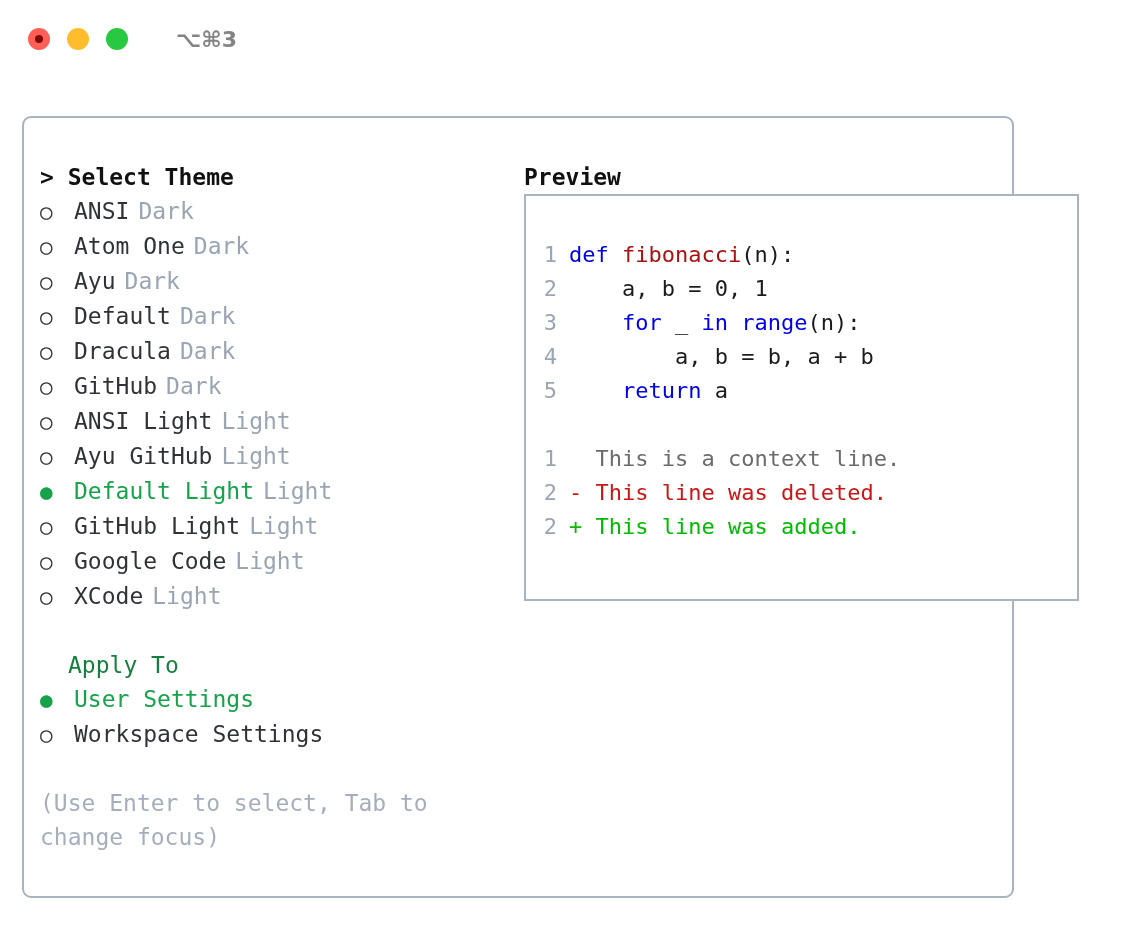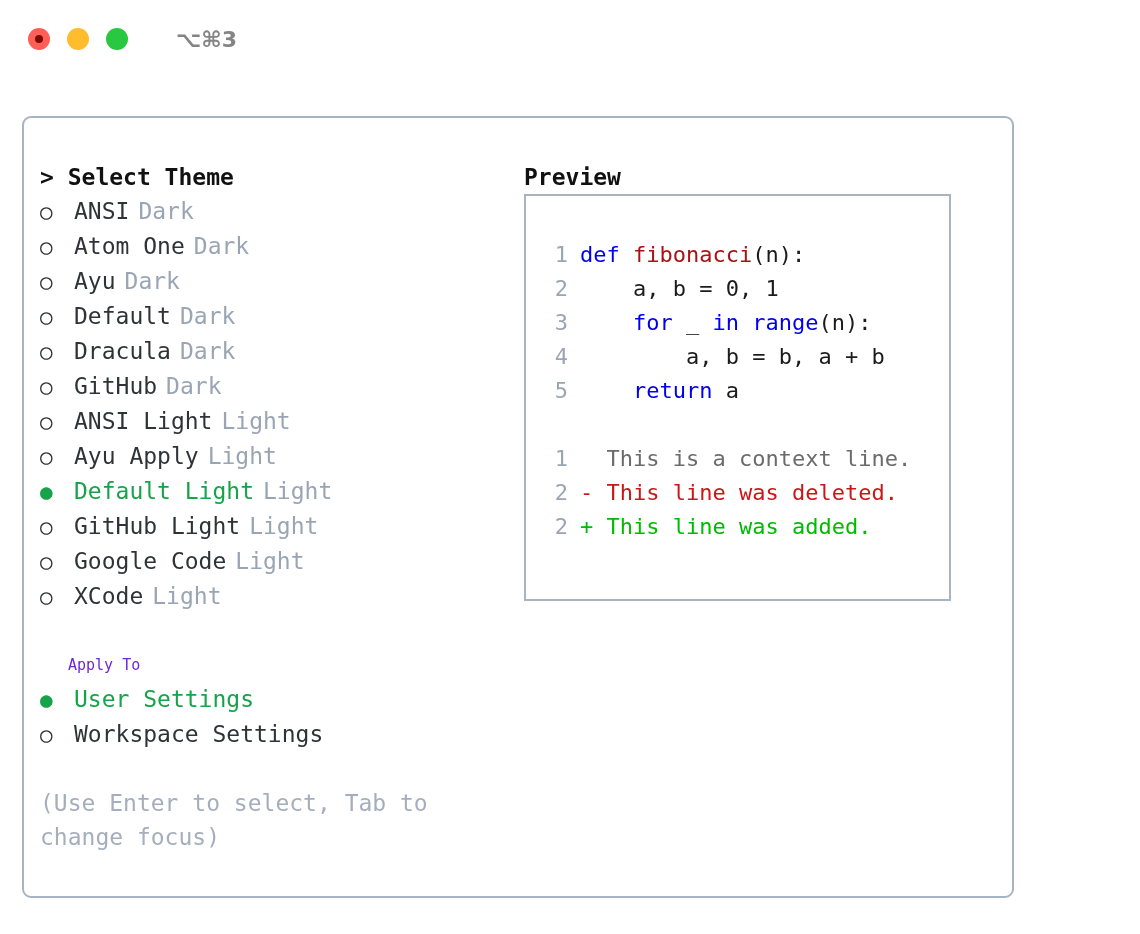--- a/index.html
+++ b/index.html
@@ -113,22 +113,22 @@
     font-size: 21px;
     color: #2f3338;
     line-height: 34px;
   }
   .opt.selected .bullet { color: #16a34a; }
   .opt-label { color: #2f3338; margin-left: 10px; }
   .opt.selected .opt-label { color: #16a34a; }
   .opt-cat { color: #9aa5b4; padding-left: 9px; }
 
   .apply-heading {
-    font-size: 15px;
-    color: #6d28d9;
+    font-size: 23px;
+    color: #15803d;
     line-height: 34px;
     padding-left: 28px;
     white-space: pre;
   }
   .spacer-lg { height: 34px; }
 
   #hint {
     font-size: 23px;
     color: #a5aebd;
     line-height: 34px;
@@ -142,26 +142,26 @@
     flex: 1 1 auto;
     padding-left: 22px;
   }
   #preview-title {
     font-size: 23px;
     font-weight: bold;
     color: #111111;
     line-height: 34px;
   }
   #code-box {
-    width: 427px;
+    width: 555px;
     height: 407px;
     border: 2px solid #a9b4c2;
     box-sizing: border-box;
     background: #ffffff;
-    padding: 42px 0 0 18px;
+    padding: 42px 0 0 7px;
   }
   .code-line {
     font-size: 22px;
     line-height: 34px;
     white-space: pre;
     color: #1b1b1b;
   }
   .ln {
     display: inline-block;
     width: 24px;
@@ -201,21 +201,21 @@
         <div class="section-title">&gt; Select Theme</div>
 
         <div class="opt-list" id="theme-list">
             <div class="opt"><span class="bullet">○</span><span class="opt-label">ANSI</span><span class="opt-cat">Dark</span></div>
             <div class="opt"><span class="bullet">○</span><span class="opt-label">Atom One</span><span class="opt-cat">Dark</span></div>
             <div class="opt"><span class="bullet">○</span><span class="opt-label">Ayu</span><span class="opt-cat">Dark</span></div>
             <div class="opt"><span class="bullet">○</span><span class="opt-label">Default</span><span class="opt-cat">Dark</span></div>
             <div class="opt"><span class="bullet">○</span><span class="opt-label">Dracula</span><span class="opt-cat">Dark</span></div>
             <div class="opt"><span class="bullet">○</span><span class="opt-label">GitHub</span><span class="opt-cat">Dark</span></div>
             <div class="opt"><span class="bullet">○</span><span class="opt-label">ANSI Light</span><span class="opt-cat">Light</span></div>
-            <div class="opt"><span class="bullet">○</span><span class="opt-label">Ayu Apply</span><span class="opt-cat">Light</span></div>
+            <div class="opt"><span class="bullet">○</span><span class="opt-label">Ayu GitHub</span><span class="opt-cat">Light</span></div>
             <div class="opt selected"><span class="bullet">●</span><span class="opt-label">Default Light</span><span class="opt-cat">Light</span></div>
             <div class="opt"><span class="bullet">○</span><span class="opt-label">GitHub Light</span><span class="opt-cat">Light</span></div>
             <div class="opt"><span class="bullet">○</span><span class="opt-label">Google Code</span><span class="opt-cat">Light</span></div>
             <div class="opt"><span class="bullet">○</span><span class="opt-label">XCode</span><span class="opt-cat">Light</span></div>
           </div>
 
         <div class="spacer-lg"></div>
 
         <div class="apply-heading">Apply To</div>
 

